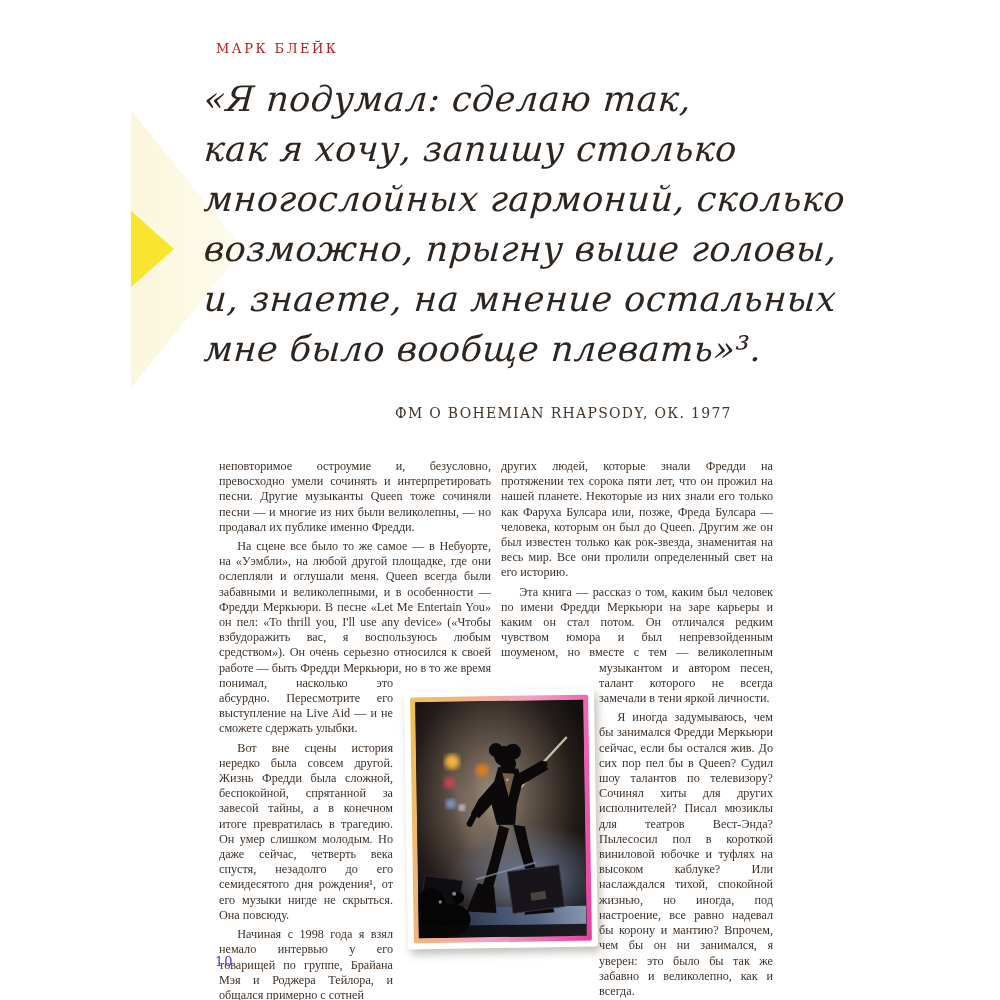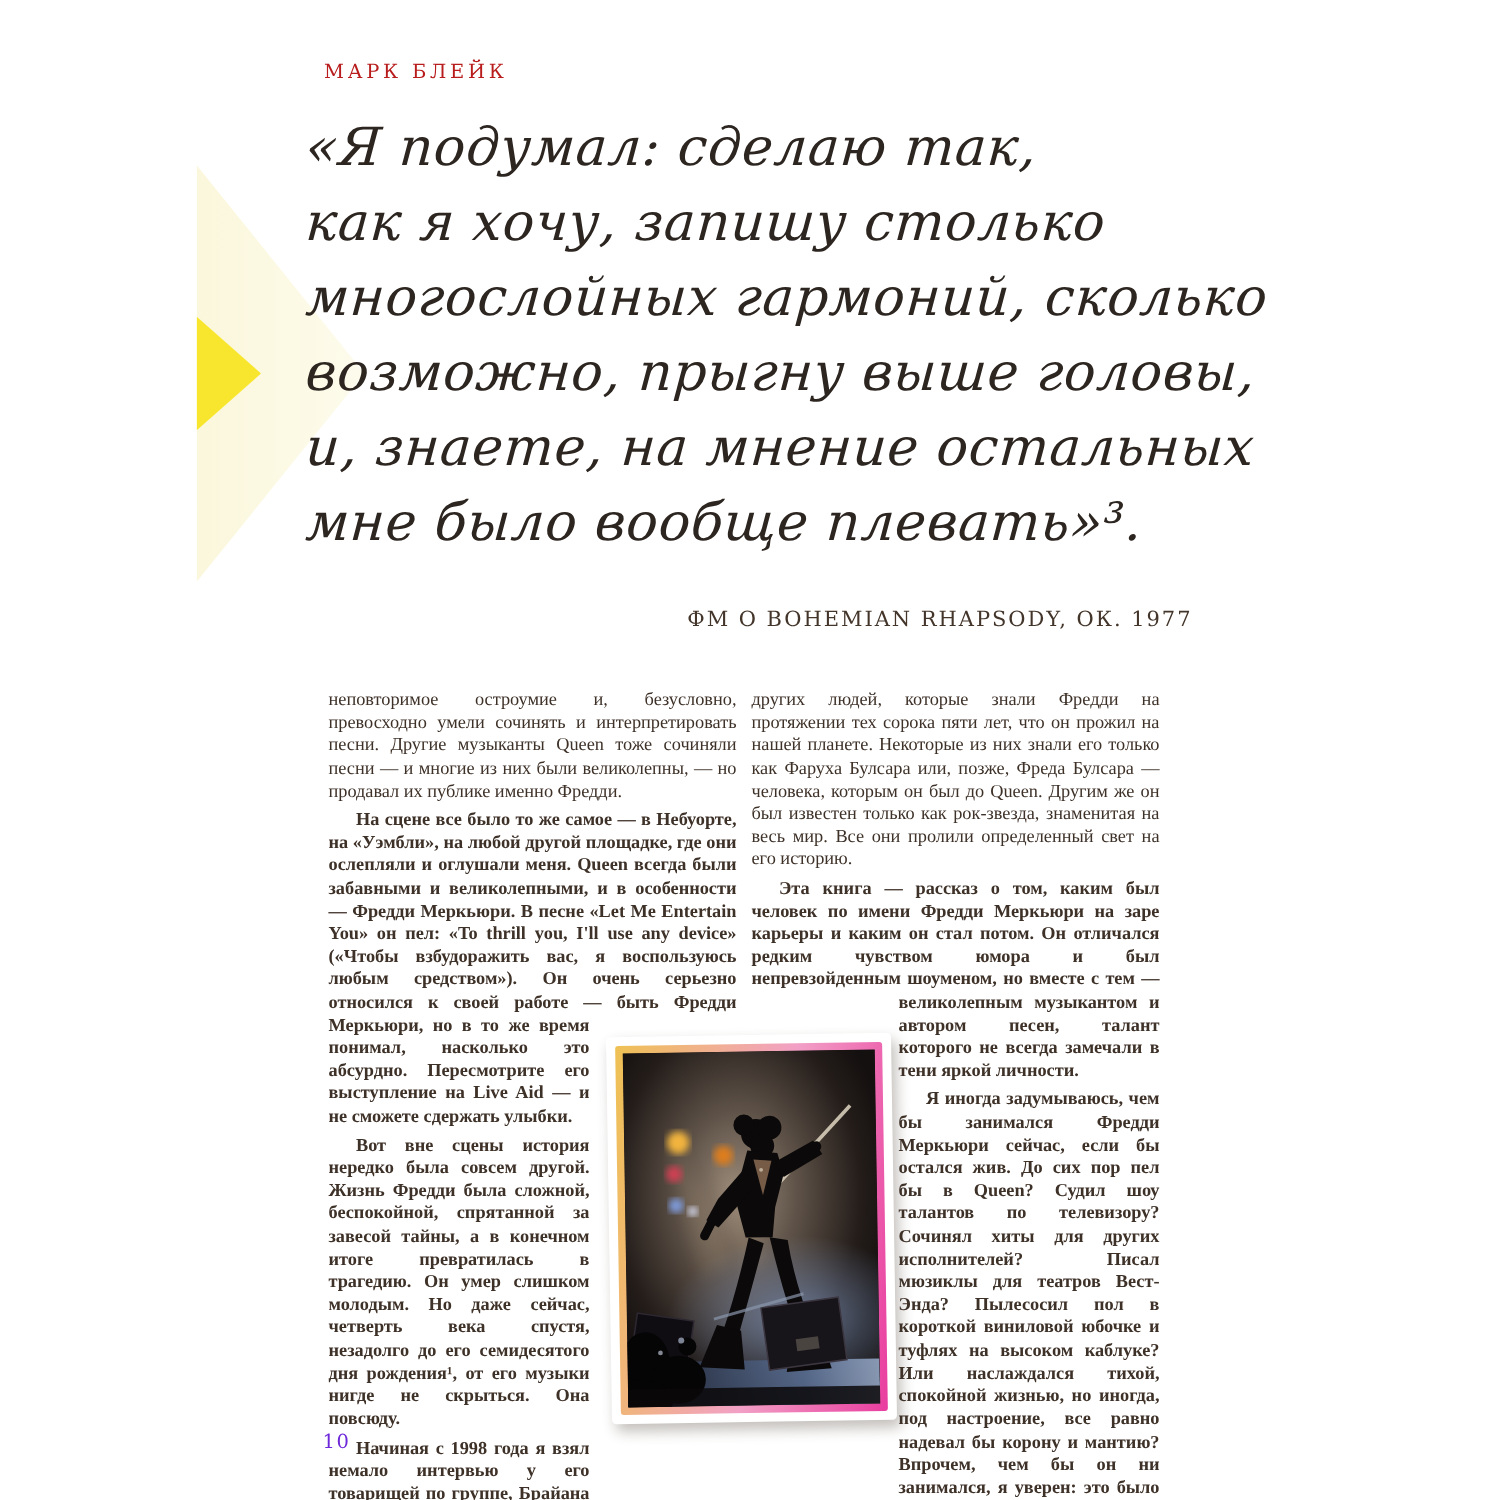--- a/index.html
+++ b/index.html
@@ -18,30 +18,30 @@
           font-size:13px;letter-spacing:2.5px;color:#b91c1c;margin-top:15px;}
   .pagenum{position:absolute;left:215px;top:954px;font-family:"DejaVu Serif",serif;
           font-size:13px;letter-spacing:1px;color:#6d28d9;}
 
   
   .quote{position:absolute;left:204px;top:74px;width:640px;
          font-family:"DejaVu Serif",serif;font-style:italic;
          font-size:35px;line-height:50px;color:#2c2520;letter-spacing:.5px;}
   .quote .qline{white-space:nowrap;transform:skewX(-4deg);transform-origin:left;}
 
-  .attribution{position:absolute;left:395px;top:405px;width:400px;text-align:right;
+  .attribution{position:absolute;left:395px;top:405px;width:400px;text-align:left;
          font-family:"DejaVu Serif",serif;font-size:14px;letter-spacing:1.3px;color:#43352a;}
 
   
   .col{position:absolute;top:455px;width:280px;height:545px;
        font-size:12.2px;line-height:15.2px;text-align:justify;hyphens:auto;}
   .col-left{left:215px;}
   .col-right{left:497px;}
   .col p{margin:4px;}
-  .col p.ind{text-indent:1.5em;font-weight:bold;}
+  .col p.ind{text-indent:1.5em;}
   .sp-a-l{float:right;width:0;height:232px;}
   .sp-b-l{float:right;clear:right;width:102px;height:330px;}
   .sp-a-r{float:left;width:0;height:215px;}
   .sp-b-r{float:left;clear:left;width:102px;height:345px;}
 
   .footnote-rule{width:88px;border-top:1px solid #6b5a48;margin:14px 0 6px 0;}
   .footnote{font-size:10.8px;line-height:13.5px;text-indent:1.6em;text-align:left;color:#43352a;}
 
   
   .caption{margin-top:14px;font-family:"Liberation Sans",sans-serif;

